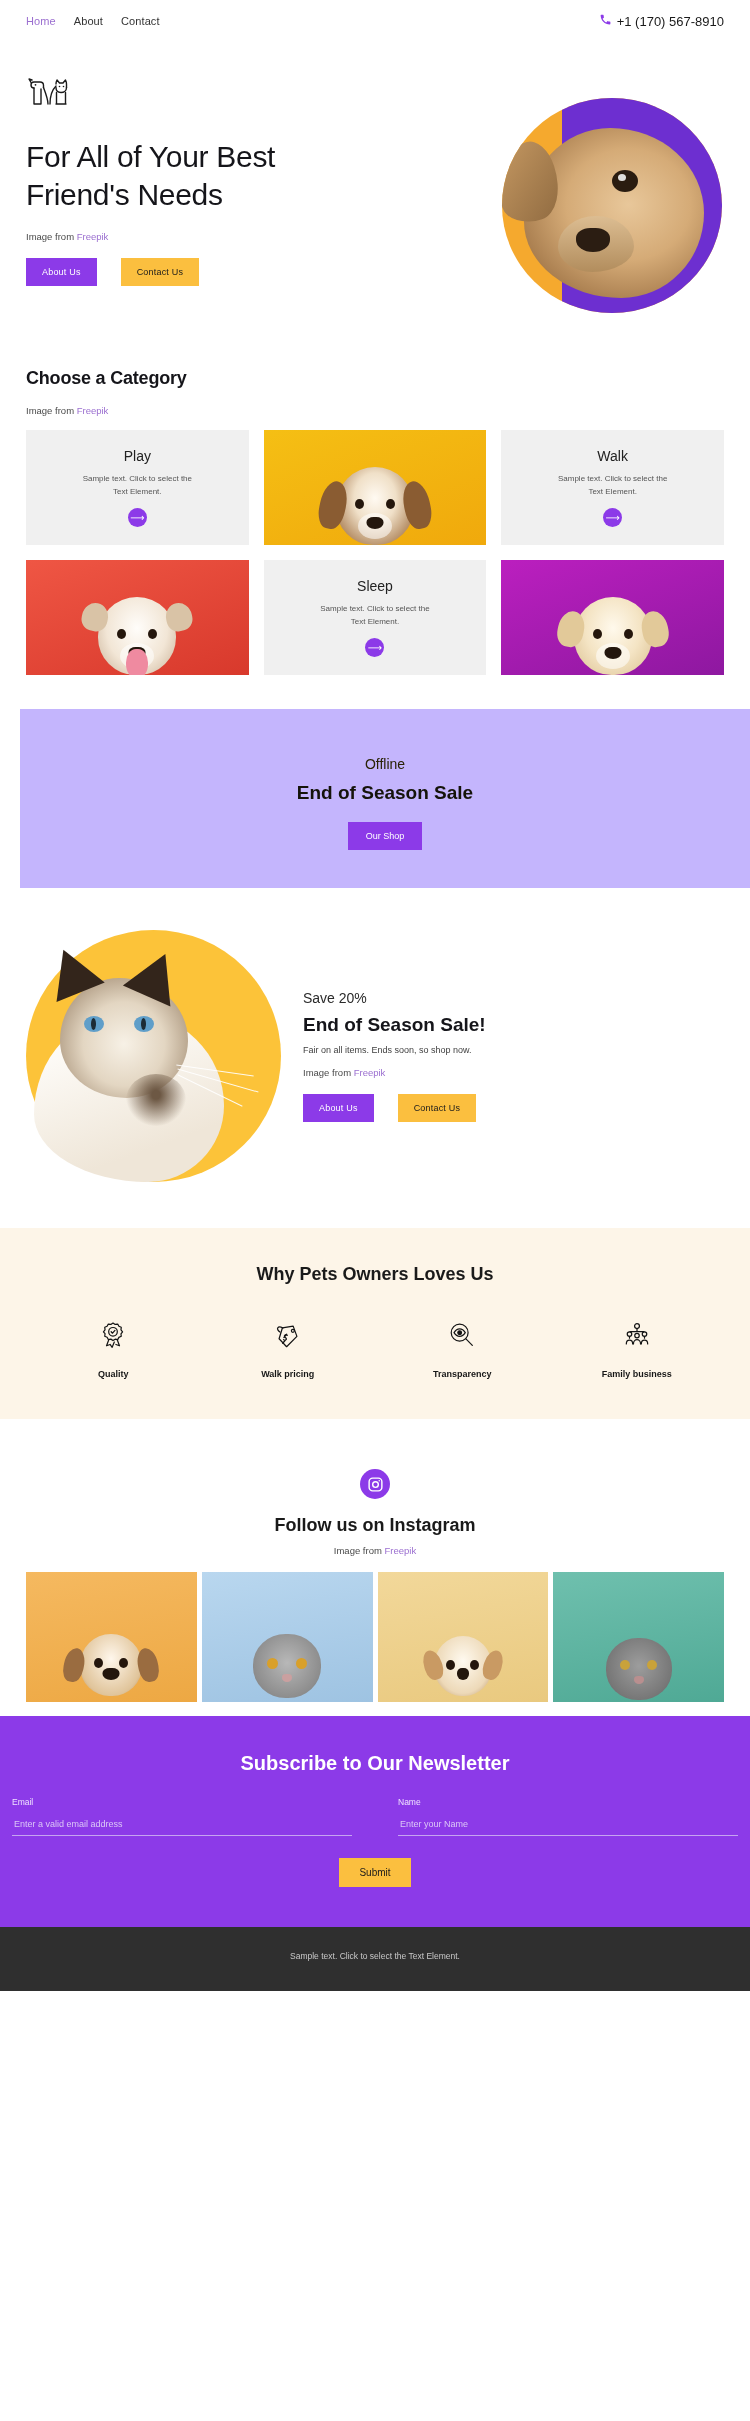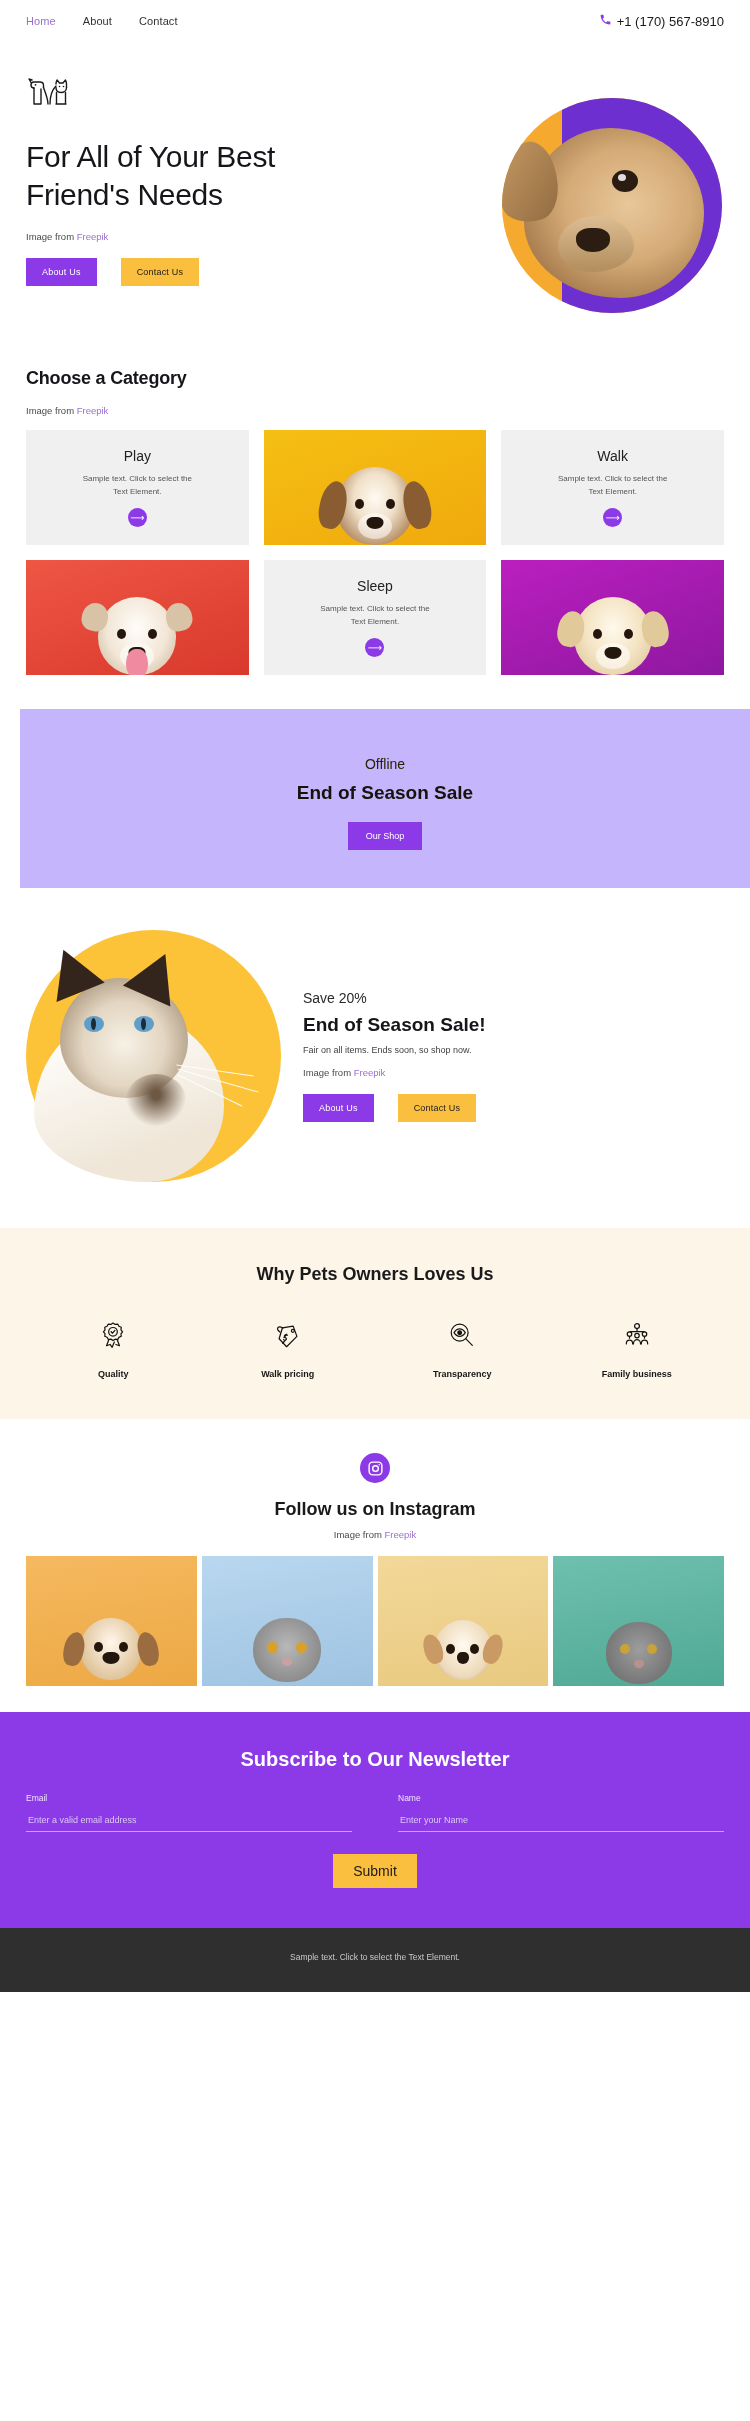--- a/index.html
+++ b/index.html
@@ -5,21 +5,21 @@
   * { margin:0; padding:0; box-sizing:border-box; }
   body {
     width:750px; background:#ffffff;
     font-family:"Liberation Sans", sans-serif;
     color:#1a1a1a; -webkit-font-smoothing:antialiased;
   }
   .wrap { width:750px; margin:0 auto; }
 
   
   .nav { height:42px; display:flex; align-items:center; padding:0 26px; background:#fff; }
-  .nav-links { display:flex; gap:27px; align-items:center; }
+  .nav-links { display:flex; gap:18px; align-items:center; }
   .nav-link { font-size:11px; color:#333; text-decoration:none; letter-spacing:.1px; }
   .nav-link.active { color:#9b6fd0; }
   .nav-right { margin-left:auto; display:flex; align-items:center; gap:5px; }
   .phone-num { font-size:13px; color:#1a1a1a; }
 
   
   .hero { position:relative; padding:30px 26px 52px; min-height:300px; }
   .logo-mark { width:46px; height:44px; margin-bottom:22px; }
   .hero-title {
     font-size:30px; line-height:1.28; font-weight:400; color:#15151a;
@@ -182,48 +182,48 @@
 
   
   .why { background:#fdf5e8; padding:36px 26px 40px; }
   .why h2 { text-align:center; font-size:18px; font-weight:bold; }
   .why-grid { display:grid; grid-template-columns:repeat(4,1fr); margin-top:30px; }
   .why-item { text-align:center; }
   .why-ico { height:40px; display:flex; align-items:center; justify-content:center; }
   .why-lb { font-size:9px; font-weight:bold; margin-top:14px; color:#161616; }
 
   
-  .insta { padding:34px 0 0; text-align:center; }
+  .insta { padding:50px 0 0; text-align:center; }
   .ig-badge {
     width:30px; height:30px; border-radius:50%; background:#8c3ae8; margin:0 auto;
     display:flex; align-items:center; justify-content:center;
   }
   .insta h2 { margin-top:16px; font-size:18px; font-weight:bold; }
   .insta .credit { margin-top:9px; }
   .ig-grid { display:grid; grid-template-columns:repeat(4,1fr); gap:5px; margin-top:16px; padding:0 26px; }
   .ig-cell { height:130px; position:relative; overflow:hidden; }
   .ig1 { background:linear-gradient(170deg,#f5b960,#eda843); }
   .ig2 { background:linear-gradient(170deg,#b9d7ef,#9ec3e2); }
   .ig3 { background:linear-gradient(170deg,#f2d89a,#e9c97f); }
   .ig4 { background:linear-gradient(170deg,#6fc0ae,#4fa995); }
 
   
-  .news { background:#8c3ae8; padding:36px 26px 40px; text-align:center; margin-top:26px; }
+  .news { background:#8c3ae8; padding:36px 12px 40px; text-align:center; margin-top:14px; }
   .news h2 { font-size:20px; color:#fff; font-weight:bold; }
   .fields { display:flex; gap:46px; margin-top:22px; }
   .field { flex:1; text-align:left; }
   .field label { display:block; font-size:8.5px; color:#efe2ff; margin-bottom:6px; }
   .field input {
     width:100%; background:transparent; border:none; border-bottom:1px solid #c6a4f0;
     color:#fff; font-size:9px; padding:4px 2px 6px; font-family:inherit; outline:none;
   }
   .field input::placeholder { color:#dcc7f7; }
   .submit {
     margin-top:22px; background:#fbbf3f; border:none; cursor:pointer;
-    color:#1b1b1b; font-size:14px; padding:9px 20px; font-family:inherit;
+    color:#1b1b1b; font-size:10px; padding:9px 20px; font-family:inherit;
   }
 
   
   .footer { background:#2f2f2f; text-align:center; padding:24px 20px 30px; }
   .footer p { font-size:8.5px; color:#c9c9c9; }
 </style>
 </head>
 <body>
 
 <div class="wrap">

